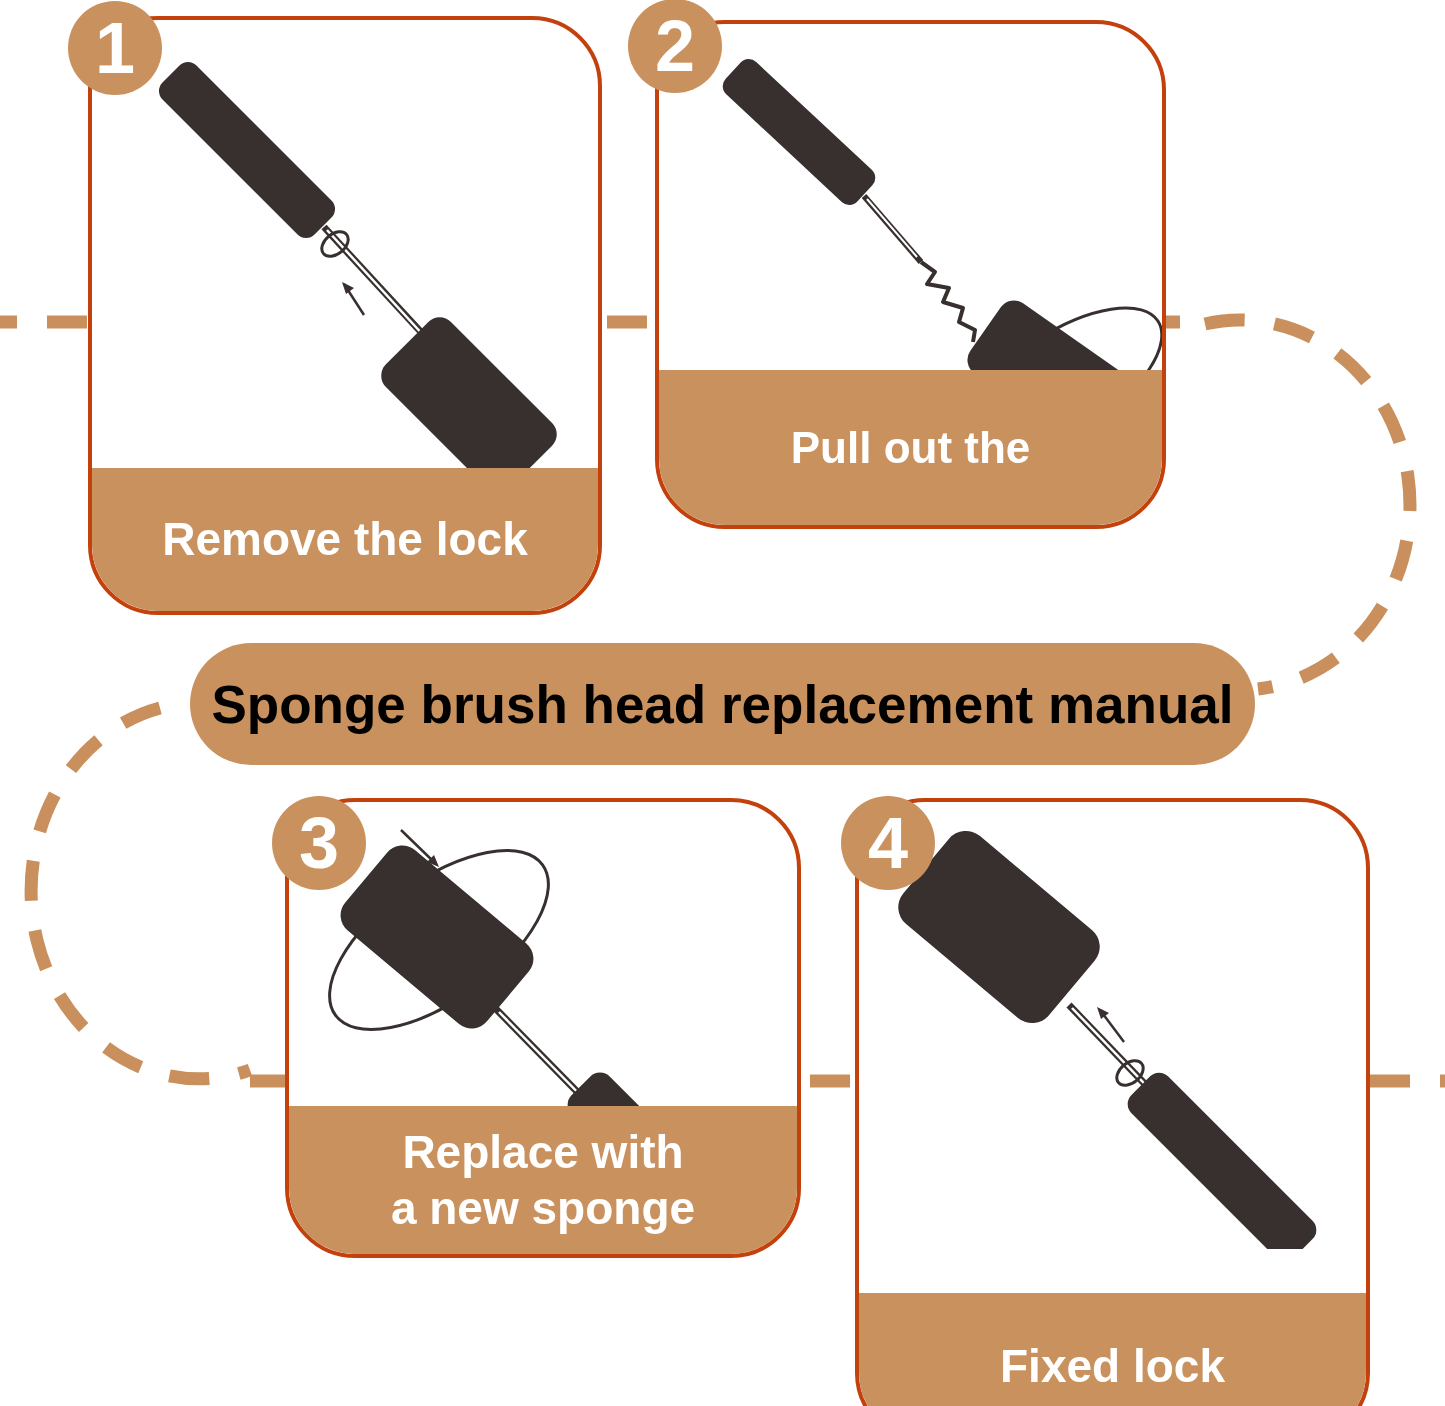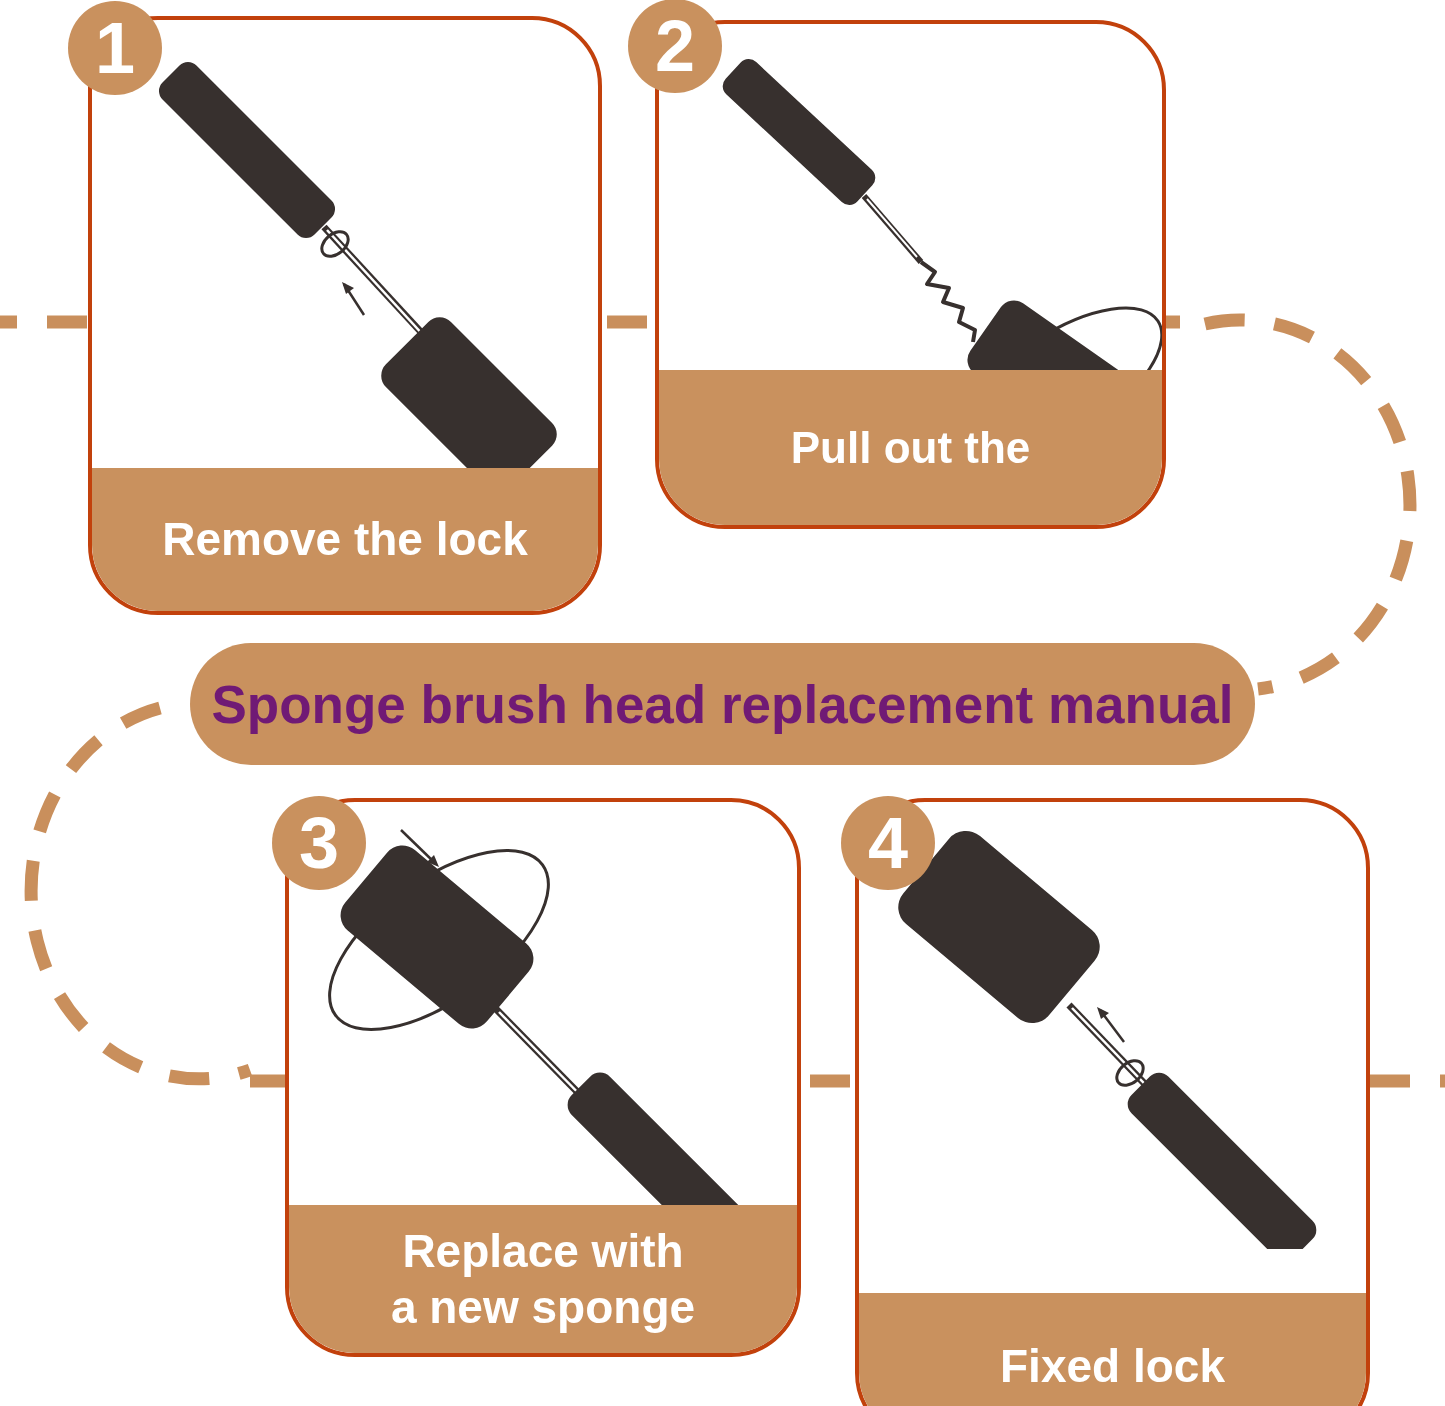--- a/index.html
+++ b/index.html
@@ -26,21 +26,21 @@
   .cap-md{font-size:44px;}
   .badge{
     position:absolute;z-index:2;width:94px;height:94px;border-radius:50%;
     background:#C9915E;display:flex;align-items:center;justify-content:center;
     color:#ffffff;font-weight:700;font-size:72px;
   }
   .banner{
     position:absolute;z-index:1;left:190px;top:643px;width:1065px;height:122px;
     background:#C9915E;border-radius:61px;
     display:flex;align-items:center;justify-content:center;
-    color:#701a75;font-weight:700;font-size:53px;white-space:nowrap;
+    color:#000000;font-weight:700;font-size:53px;white-space:nowrap;
   }
   .ink{fill:#37302E;}
   .ln{stroke:#37302E;fill:none;}
   .wh{stroke:#ffffff;fill:none;}
 </style>
 </head>
 <body>
 
 <div class="stage">
 
@@ -82,21 +82,21 @@
       <polygon class="ink" points="507,430 495,424 503,418"></polygon>
     </svg>
     <div class="caption cap-md" style="height:155px;">
       <span>Pull out the</span>
     </div>
   </div>
   <div class="badge" style="left:628px;top:-1px;">
     <span>2</span>
   </div>
 
-  <div class="panel" style="left:285px;top:798px;width:516px;height:559px;">
+  <div class="panel" style="left:285px;top:798px;width:516px;height:460px;">
     <svg class="illust" width="508" height="447" viewBox="0 0 508 447">
       <line class="ln" x1="112" y1="28" x2="146" y2="61" stroke-width="2.5"></line>
       <polygon class="ink" points="150,65 138,60 145,53"></polygon>
       <ellipse class="ln" cx="150" cy="138" rx="128" ry="60" stroke-width="3" transform="rotate(-36 150 138)"></ellipse>
       <rect class="ink" x="55.5" y="82.5" width="185" height="105" rx="20" transform="rotate(40 148 135)"></rect>
       <line class="ln" x1="207" y1="207" x2="310" y2="312" stroke-width="7"></line>
       <line class="wh" x1="210" y1="210" x2="303" y2="305" stroke-width="2.5"></line>
       <rect class="ink" x="257.5" y="340" width="235" height="54" rx="14" transform="rotate(45 375 367)"></rect>
     </svg>
     <div class="caption cap-lg" style="height:148px;">

